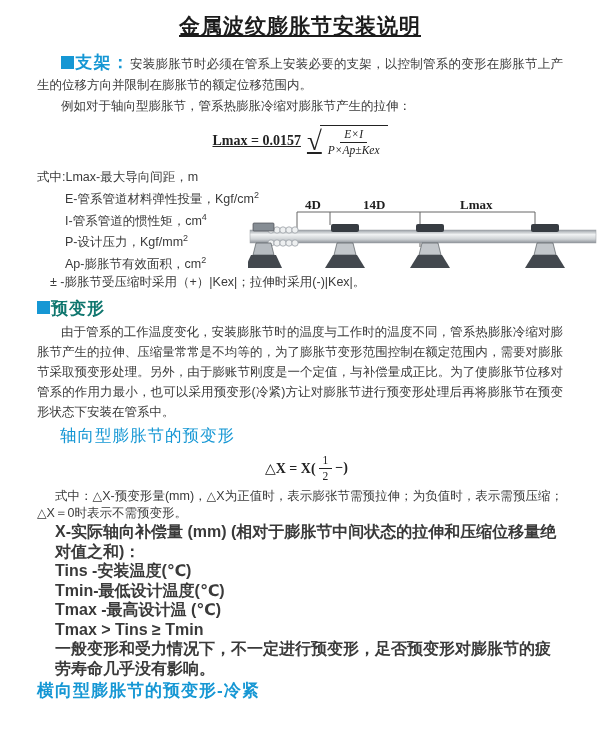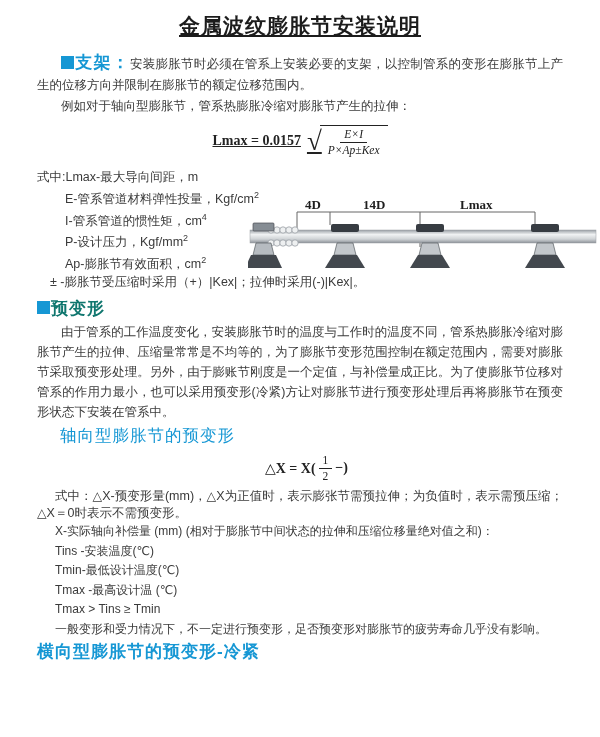--- a/index.html
+++ b/index.html
@@ -40,21 +40,21 @@
   
   .diagram{position:absolute;left:248px;top:197px;width:350px;height:95px;}
   .dimlabel{font-family:"Liberation Serif","DejaVu Serif",serif;font-weight:bold;font-size:13px;fill:#1e1e1e;}
   
   .sec-head{margin:7px 37px 0;font-size:17px;font-weight:bold;color:#0f766e;line-height:22px;letter-spacing:1px;}
   .body-para{margin:2px 37px 0;font-size:12.5px;line-height:20px;text-align:justify;text-indent:24px;}
   .sub-head{margin:2px 37px 0 60px;font-size:16.5px;font-weight:normal;color:#1697d4;line-height:22px;letter-spacing:1px;}
   .sub-head2{margin:2px 37px 0;font-size:17px;font-weight:bold;color:#1697d4;line-height:22px;letter-spacing:1px;}
   .axial-formula{margin:5px 0 3px;height:34px;padding-left:13px;}
   .note-para{margin:2px 37px 0;font-size:12.5px;line-height:17px;text-indent:18px;text-align:justify;}
-  .note-line{margin:0 37px;padding-left:18px;font-size:12px;line-height:19.5px;}
+  .note-line{margin:0 37px;padding-left:18px;font-size:16px;line-height:19.5px;font-weight:bold;}
 </style>
 </head>
 <body>
 
 <h1 class="title">金属波纹膨胀节安装说明</h1>
 
 <p class="para lead"><span class="sq"></span><span class="inline-head">支架：</span><span>安装膨胀节时必须在管系上安装必要的支架，以控制管系的变形在膨胀节上产生的位移方向并限制在膨胀节的额定位移范围内。</span></p>
 
 <p class="para" style="text-indent:24px;">例如对于轴向型膨胀节，管系热膨胀冷缩对膨胀节产生的拉伸：</p>
 

